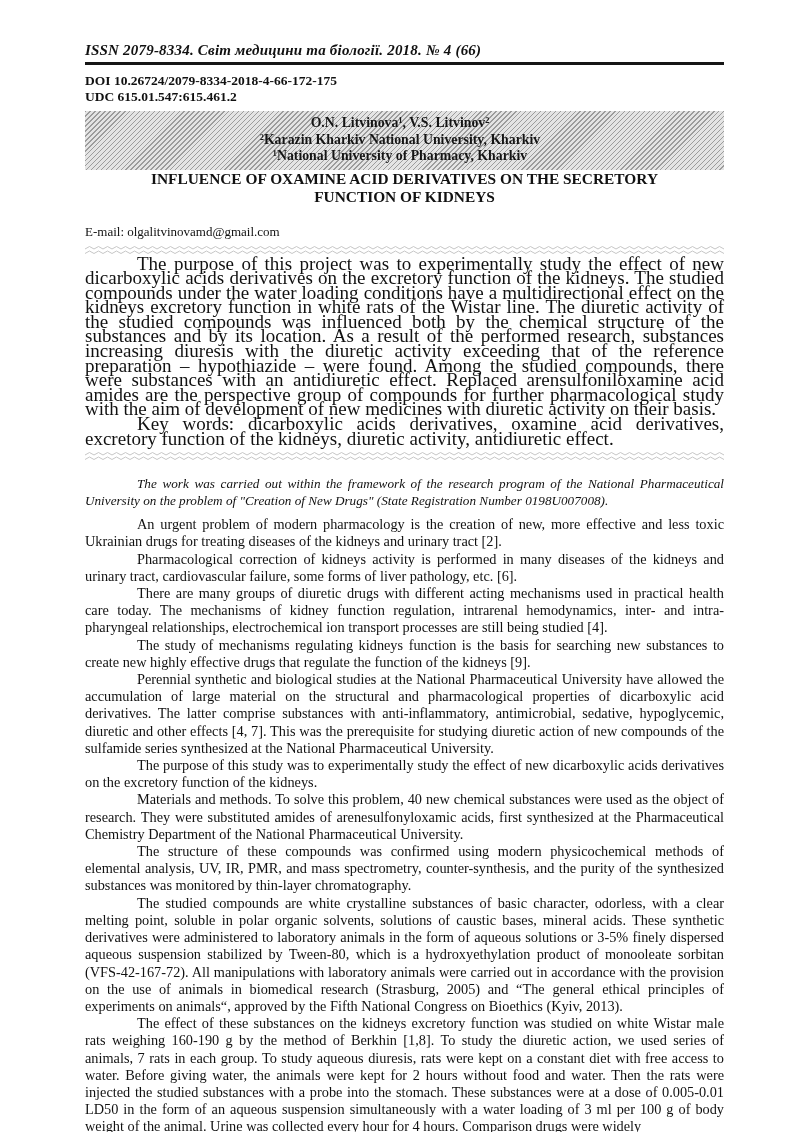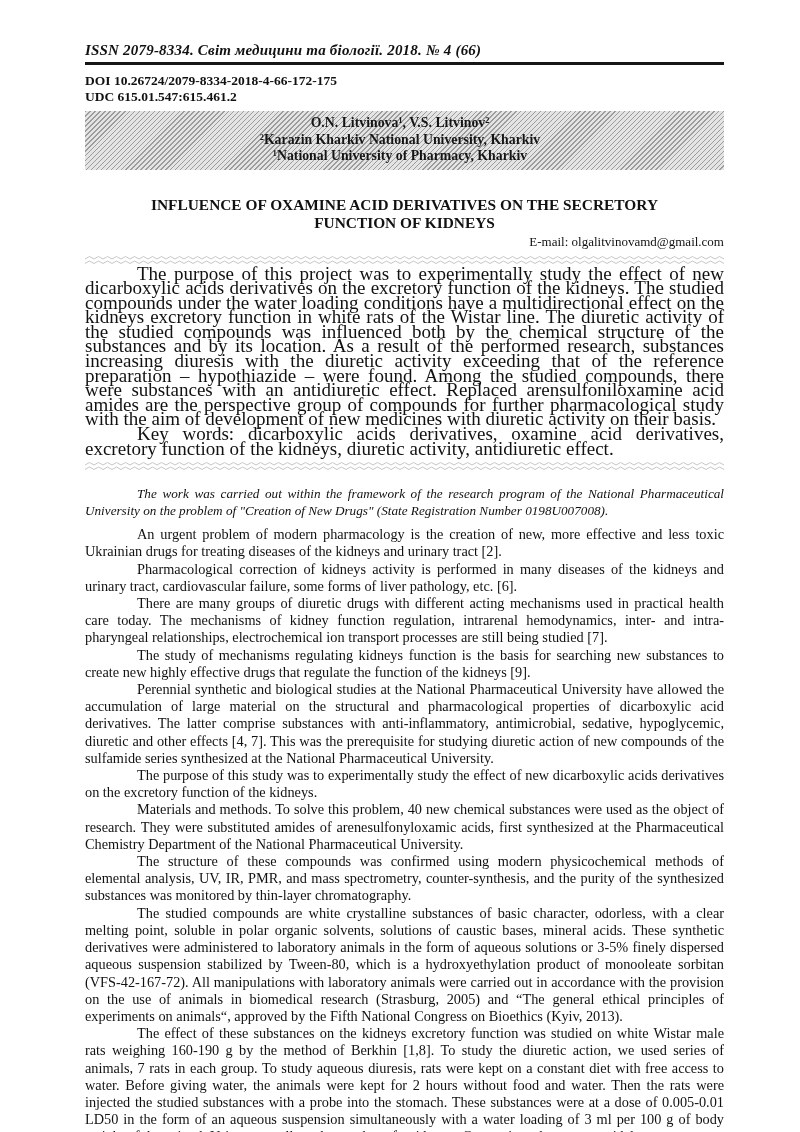--- a/index.html
+++ b/index.html
@@ -39,32 +39,31 @@
     background: repeating-linear-gradient(135deg, #9c9c9c 0px, #9c9c9c 1px, #e4e4e4 1px, #e4e4e4 3.5px);
   }
   .authors-block div {
     font-size: 13.8px;
     font-weight: bold;
     line-height: 16.5px;
     color: #141414;
     text-shadow: 0 0 1px rgba(255,255,255,0.5);
   }
   .paper-title {
-    margin: 26px auto 2px auto;
+    margin: 0 auto 2px auto;
     max-width: 570px;
     text-align: center;
     font-size: 15.4px;
     font-weight: bold;
     line-height: 18px;
   }
   .email-line {
-    text-align: right;
     font-size: 13px;
     line-height: 16px;
-    margin-top: 2px;
+    margin-top: 18px;
   }
   .zigzag { display: block; margin-top: 6px; }
   .abstract {
     font-size: 19px;
     line-height: 14.6px;
     text-align: justify;
     margin-top: 2px;
   }
   .abstract p { text-indent: 52px; }
   .abstract .kw { text-indent: 52px; }
@@ -140,21 +139,21 @@
       </pattern>
     </defs>
     <rect width="639" height="9" fill="url(#zz2)"></rect>
   </svg>
 
   <div class="funding-note">The work was carried out within the framework of the research program of the National Pharmaceutical University on the problem of "Creation of New Drugs" (State Registration Number 0198U007008).</div>
 
   <div class="body-text">
     <p><b class="lead"></b><span>An urgent problem of modern pharmacology is the creation of new, more effective and less toxic Ukrainian drugs for treating diseases of the kidneys and urinary tract [2].</span></p>
     <p><b class="lead"></b><span>Pharmacological correction of kidneys activity is performed in many diseases of the kidneys and urinary tract, cardiovascular failure, some forms of liver pathology, etc. [6].</span></p>
-    <p><b class="lead"></b><span>There are many groups of diuretic drugs with different acting mechanisms used in practical health care today. The mechanisms of kidney function regulation, intrarenal hemodynamics, inter- and intra-pharyngeal relationships, electrochemical ion transport processes are still being studied [7].</span></p>
+    <p><b class="lead"></b><span>There are many groups of diuretic drugs with different acting mechanisms used in practical health care today. The mechanisms of kidney function regulation, intrarenal hemodynamics, inter- and intra-pharyngeal relationships, electrochemical ion transport processes are still being studied [4].</span></p>
     <p><b class="lead"></b><span>The study of mechanisms regulating kidneys function is the basis for searching new substances to create new highly effective drugs that regulate the function of the kidneys [9].</span></p>
     <p><b class="lead"></b><span>Perennial synthetic and biological studies at the National Pharmaceutical University have allowed the accumulation of large material on the structural and pharmacological properties of dicarboxylic acid derivatives. The latter comprise substances with anti-inflammatory, antimicrobial, sedative, hypoglycemic, diuretic and other effects [4, 7]. This was the prerequisite for studying diuretic action of new compounds of the sulfamide series synthesized at the National Pharmaceutical University.</span></p>
     <p><b class="lead">The purpose</b><span> of this study was to experimentally study the effect of new dicarboxylic acids derivatives on the excretory function of the kidneys.</span></p>
     <p><b class="lead">Materials and methods.</b><span> To solve this problem, 40 new chemical substances were used as the object of research. They were substituted amides of arenesulfonyloxamic acids, first synthesized at the Pharmaceutical Chemistry Department of the National Pharmaceutical University.</span></p>
     <p><b class="lead"></b><span>The structure of these compounds was confirmed using modern physicochemical methods of elemental analysis, UV, IR, PMR, and mass spectrometry, counter-synthesis, and the purity of the synthesized substances was monitored by thin-layer chromatography.</span></p>
     <p><b class="lead"></b><span>The studied compounds are white crystalline substances of basic character, odorless, with a clear melting point, soluble in polar organic solvents, solutions of caustic bases, mineral acids. These synthetic derivatives were administered to laboratory animals in the form of aqueous solutions or 3-5% finely dispersed aqueous suspension stabilized by Tween-80, which is a hydroxyethylation product of monooleate sorbitan (VFS-42-167-72). All manipulations with laboratory animals were carried out in accordance with the provision on the use of animals in biomedical research (Strasburg, 2005) and “The general ethical principles of experiments on animals“, approved by the Fifth National Congress on Bioethics (Kyiv, 2013).</span></p>
     <p><b class="lead"></b><span>The effect of these substances on the kidneys excretory function was studied on white Wistar male rats weighing 160-190 g by the method of Berkhin  [1,8]. To study the diuretic action, we used series of animals, 7 rats in each group. To study aqueous diuresis, rats were kept on a constant diet with free access to water. Before giving water, the animals were kept for 2 hours without food and water. Then the rats were injected the studied substances with a probe into the stomach. These substances were at a dose of 0.005-0.01 LD50 in the form of an aqueous suspension simultaneously with a water loading of 3 ml per 100 g of body weight of the animal. Urine was collected every hour for 4 hours. Comparison drugs were widely</span></p>
   </div>
 
   <div class="copyright-line">©  O.N. Litvinova, V.S. Litvinov, 2018</div>

